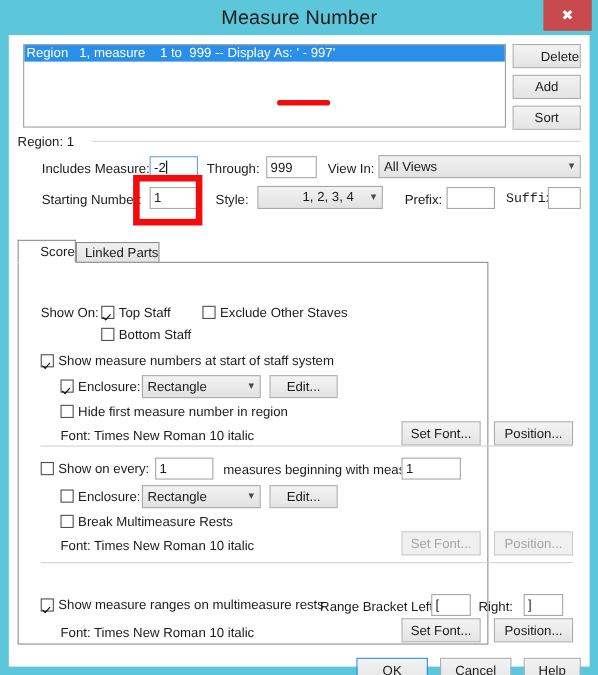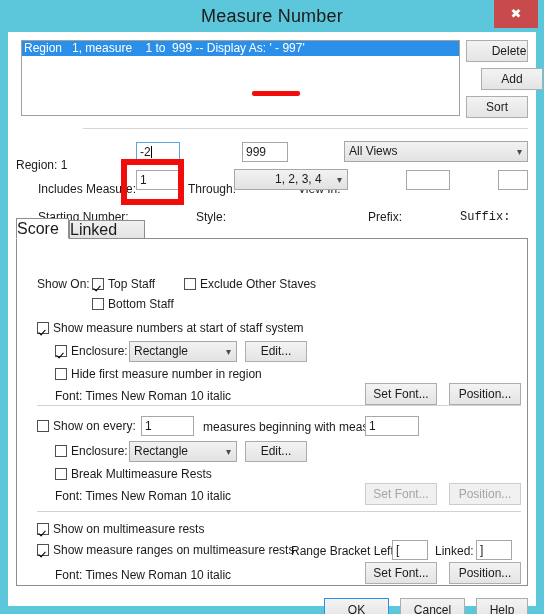--- a/index.html
+++ b/index.html
@@ -50,25 +50,25 @@
   .btn{
     background:linear-gradient(#f3f3f3,#e4e4e4);
     border:1px solid #adadad;
     font-size:12px;color:#1b1b1b;
     text-align:center;cursor:pointer;user-select:none;
     box-sizing:border-box;
   }
   .btn.disabled{color:#a5a5a5;background:#f0f0f0;border-color:#cccccc;}
   .btn.default{border:1px solid #2a8fe8;}
   #btn-delete{position:absolute;left:458px;top:8px;width:62px;height:22px;line-height:20px;padding-left:24px;}
-  #btn-add   {position:absolute;left:458px;top:36px;width:62px;height:22px;line-height:20px;margin-left:15px;}
+  #btn-add   {position:absolute;left:458px;top:36px;width:62px;height:22px;line-height:20px;}
   #btn-sort  {position:absolute;left:458px;top:64px;width:62px;height:22px;line-height:20px;}
 
   
-  .lbl{position:absolute;font-size:12px;color:#1b1b1b;white-space:nowrap;margin-top:36px;}
+  .lbl{position:absolute;font-size:12px;color:#1b1b1b;white-space:nowrap;}
   .region-label{left:8px;top:90px;}
   .grp-line{
     position:absolute;left:75px;top:96px;width:445px;height:1px;background:#d6d6d6;
   }
   .tfield{
     position:absolute;border:1px solid #a7a7a7;background:#ffffff;
     font-size:12px;color:#1b1b1b;box-sizing:border-box;
     padding:0 3px;line-height:18px;height:20px;
   }
   .tfield.focus{border:1px solid #5ba7e0;}
@@ -96,35 +96,35 @@
   #c-style{left:226px;top:137px;width:114px;padding-left:40px;}
   .prefix-lbl{left:360px;top:142px;}
   #f-prefix{left:398px;top:138px;width:44px;}
   .suffix-lbl{left:452px;top:142px;font-family:Liberation Mono, monospace;}
   #f-suffix{left:490px;top:138px;width:30px;}
 
   
   .tabstrip{position:absolute;left:8px;top:186px;}
   .tab{
     position:absolute;top:0;height:21px;line-height:20px;
-    font-size:16px;color:#1b1b1b;text-align:left;
+    font-size:12px;color:#1b1b1b;text-align:right;
     box-sizing:border-box;cursor:pointer;user-select:none;
   }
   .tab.active{
     background:#ffffff;border:1px solid #8d8d8d;border-bottom:1px solid #ffffff;
     z-index:3;
   }
   .tab.inactive{
     background:linear-gradient(#f0f0f0,#e3e3e3);border:1px solid #8d8d8d;
     top:2px;height:19px;line-height:18px;
   }
   #tab-score{left:0;width:53px;}
   #tab-linked{left:53px;width:76px;}
   .tabpanel{
-    position:absolute;left:8px;top:206px;width:512px;height:348px;
+    position:absolute;left:8px;top:206px;width:428px;height:348px;
     border:1px solid #8d8d8d;background:#ffffff;box-sizing:border-box;
   }
   .sep{position:absolute;height:1px;background:#d2d2d2;}
 
   
   .cb{position:absolute;font-size:12px;color:#1b1b1b;white-space:nowrap;cursor:pointer;user-select:none;}
   .cb .box{
     display:inline-block;width:12px;height:12px;border:1px solid #4f4f4f;
     background:#ffffff;vertical-align:-2px;margin-right:4px;position:relative;
     box-sizing:border-box;
@@ -230,26 +230,25 @@
       <div class="btn" style="position:absolute;left:228px;top:202px;width:62px;height:21px;line-height:19px;">Edit...</div>
 
       <div class="cb" style="left:38px;top:228px;"><span class="box"></span><span>Break Multimeasure Rests</span></div>
 
       <div class="static" style="left:38px;top:250px;">Font:  Times New Roman 10  italic</div>
       <div class="btn disabled" style="position:absolute;left:348px;top:244px;width:72px;height:22px;line-height:20px;">Set Font...</div>
       <div class="btn disabled" style="position:absolute;left:432px;top:244px;width:72px;height:22px;line-height:20px;">Position...</div>
 
       <div class="sep" style="left:20px;top:272px;width:484px;"></div>
 
-      <div class="cb checked" style="left:20px;top:283px;"><span class="box"></span><span>Show on multimeasure rests</span></div>
 
       <div class="cb checked" style="left:20px;top:304px;"><span class="box"></span><span>Show measure ranges on multimeasure rests</span></div>
       <div class="static" style="left:274px;top:305px;">Range Bracket Left:</div>
       <div class="tfield" style="left:375px;top:301px;width:36px;">[</div>
-      <div class="static" style="left:418px;top:305px;">Linked:</div>
+      <div class="static" style="left:418px;top:305px;">Right:</div>
       <div class="tfield" style="left:459px;top:301px;width:36px;">]</div>
 
       <div class="static" style="left:38px;top:329px;">Font:  Times New Roman 10  italic</div>
       <div class="btn" style="position:absolute;left:348px;top:323px;width:72px;height:22px;line-height:20px;">Set Font...</div>
       <div class="btn" style="position:absolute;left:432px;top:323px;width:72px;height:22px;line-height:20px;">Position...</div>
 
     </div>
 
     <div class="btn default" id="btn-ok">OK</div>
     <div class="btn" id="btn-cancel">Cancel</div>

